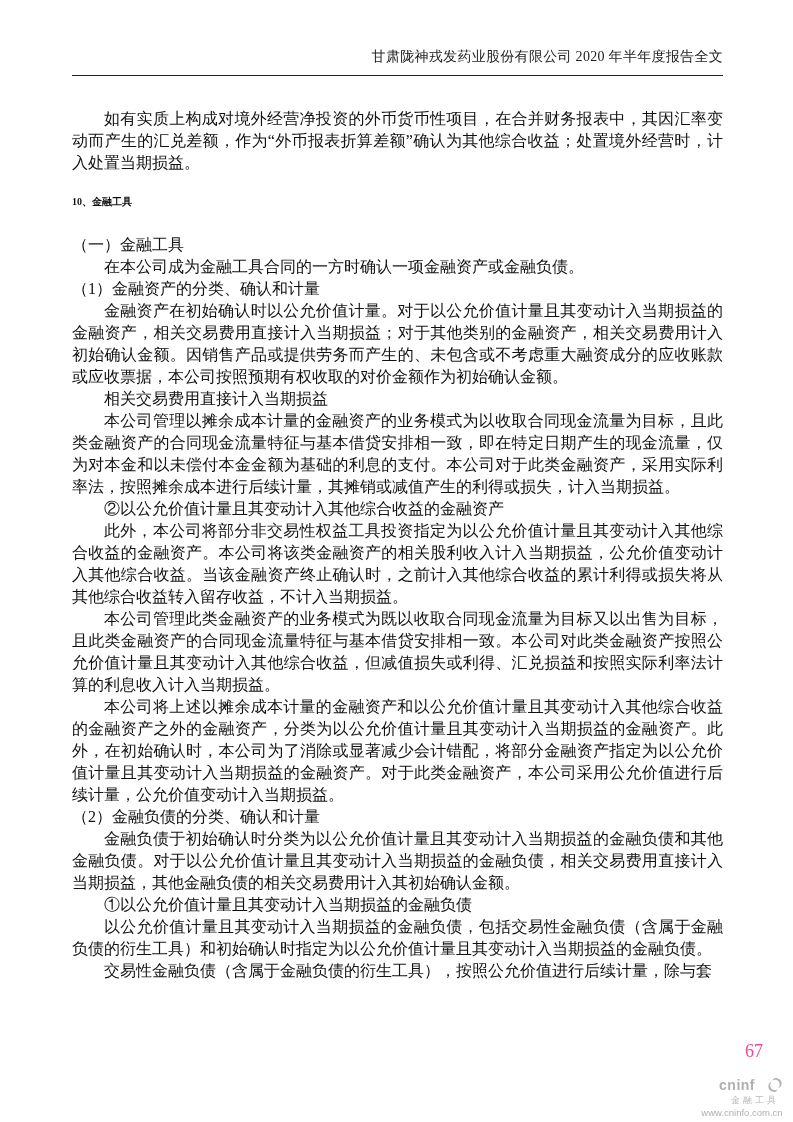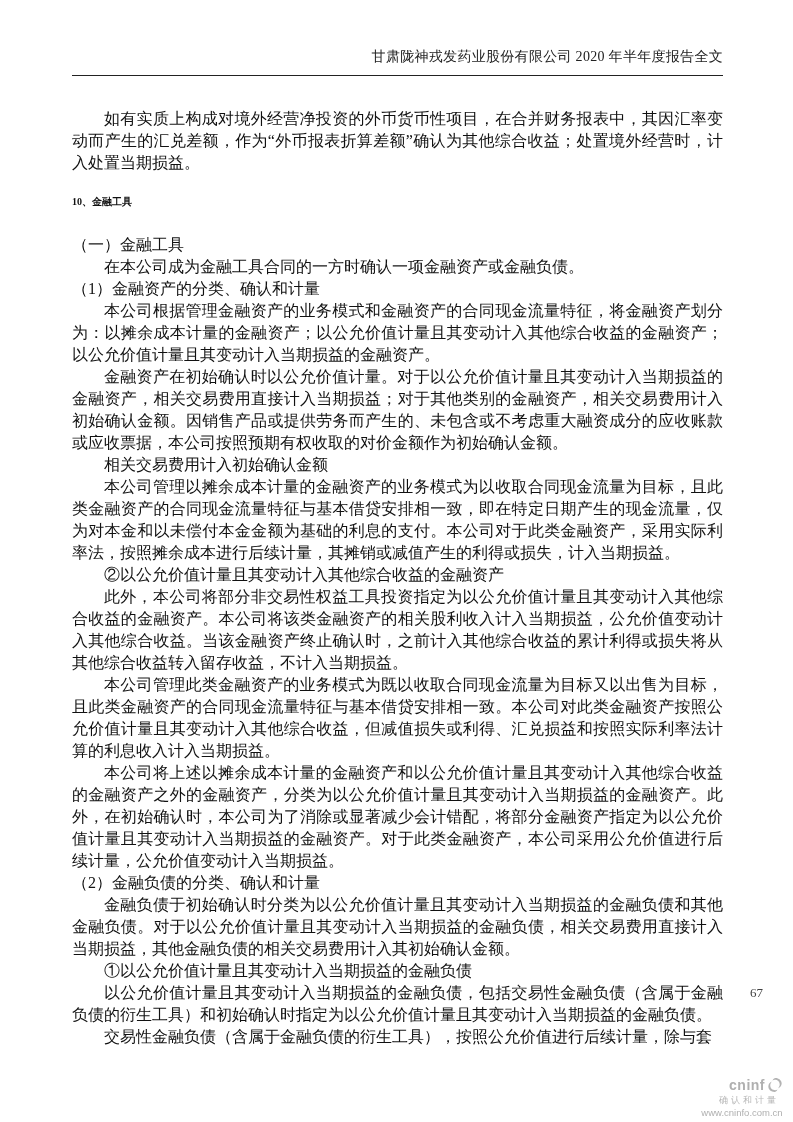--- a/index.html
+++ b/index.html
@@ -48,40 +48,40 @@
   .content p.section-heading {
     font-weight: bold;
     font-size: 10px;
     line-height: 18px;
     margin: 19px 0 23px 0;
     text-indent: 0;
     text-align: left;
   }
   .page-number {
     position: absolute;
-    top: 985px;
+    top: 1041px;
     right: 30px;
-    font-size: 13px;
-    color: #404040;
+    font-size: 18px;
+    color: #ec4899;
   }
   .logo {
     position: absolute;
     right: 4px;
     top: 1077px;
     width: 92px;
     text-align: right;
     color: #b3b3b3;
     font-family: "Liberation Sans", "DejaVu Sans", sans-serif;
     line-height: 1;
   }
   .logo-top {
     display: flex;
     align-items: center;
     justify-content: flex-end;
-    gap: 2px;
+    gap: 12px;
     margin-right: 6px;
   }
   .logo-brand {
     font-size: 14px;
     font-weight: bold;
     letter-spacing: 0.5px;
     color: #b0b0b0;
   }
   .logo-swirl { display: inline-block; }
   .logo-cn {
@@ -105,23 +105,22 @@
   <div class="header">
     <div class="header-title">甘肃陇神戎发药业股份有限公司 2020 年半年度报告全文</div>
   </div>
 
   <div class="content">
     <p class="indent">如有实质上构成对境外经营净投资的外币货币性项目，在合并财务报表中，其因汇率变动而产生的汇兑差额，作为“外币报表折算差额”确认为其他综合收益；处置境外经营时，计入处置当期损益。</p>
     <p class="section-heading">10、金融工具</p>
     <p class="label">（一）金融工具</p>
     <p class="indent">在本公司成为金融工具合同的一方时确认一项金融资产或金融负债。</p>
     <p class="label">（1）金融资产的分类、确认和计量</p>
-    <p class="indent">本公司根据管理金融资产的业务模式和金融资产的合同现金流量特征，将金融资产划分为：以摊余成本计量的金融资产；以公允价值计量且其变动计入其他综合收益的金融资产；以公允价值计量且其变动计入当期损益的金融资产。</p>
     <p class="indent">金融资产在初始确认时以公允价值计量。对于以公允价值计量且其变动计入当期损益的金融资产，相关交易费用直接计入当期损益；对于其他类别的金融资产，相关交易费用计入初始确认金额。因销售产品或提供劳务而产生的、未包含或不考虑重大融资成分的应收账款或应收票据，本公司按照预期有权收取的对价金额作为初始确认金额。</p>
-    <p class="indent">相关交易费用计入初始确认金额</p>
+    <p class="indent">相关交易费用直接计入当期损益</p>
     <p class="indent">本公司管理以摊余成本计量的金融资产的业务模式为以收取合同现金流量为目标，且此类金融资产的合同现金流量特征与基本借贷安排相一致，即在特定日期产生的现金流量，仅为对本金和以未偿付本金金额为基础的利息的支付。本公司对于此类金融资产，采用实际利率法，按照摊余成本进行后续计量，其摊销或减值产生的利得或损失，计入当期损益。</p>
     <p class="indent">②以公允价值计量且其变动计入其他综合收益的金融资产</p>
     <p class="indent">此外，本公司将部分非交易性权益工具投资指定为以公允价值计量且其变动计入其他综合收益的金融资产。本公司将该类金融资产的相关股利收入计入当期损益，公允价值变动计入其他综合收益。当该金融资产终止确认时，之前计入其他综合收益的累计利得或损失将从其他综合收益转入留存收益，不计入当期损益。</p>
     <p class="indent">本公司管理此类金融资产的业务模式为既以收取合同现金流量为目标又以出售为目标，且此类金融资产的合同现金流量特征与基本借贷安排相一致。本公司对此类金融资产按照公允价值计量且其变动计入其他综合收益，但减值损失或利得、汇兑损益和按照实际利率法计算的利息收入计入当期损益。</p>
     <p class="indent">本公司将上述以摊余成本计量的金融资产和以公允价值计量且其变动计入其他综合收益的金融资产之外的金融资产，分类为以公允价值计量且其变动计入当期损益的金融资产。此外，在初始确认时，本公司为了消除或显著减少会计错配，将部分金融资产指定为以公允价值计量且其变动计入当期损益的金融资产。对于此类金融资产，本公司采用公允价值进行后续计量，公允价值变动计入当期损益。</p>
     <p class="label">（2）金融负债的分类、确认和计量</p>
     <p class="indent">金融负债于初始确认时分类为以公允价值计量且其变动计入当期损益的金融负债和其他金融负债。对于以公允价值计量且其变动计入当期损益的金融负债，相关交易费用直接计入当期损益，其他金融负债的相关交易费用计入其初始确认金额。</p>
     <p class="indent">①以公允价值计量且其变动计入当期损益的金融负债</p>
     <p class="indent">以公允价值计量且其变动计入当期损益的金融负债，包括交易性金融负债（含属于金融负债的衍生工具）和初始确认时指定为以公允价值计量且其变动计入当期损益的金融负债。</p>
     <p class="indent">交易性金融负债（含属于金融负债的衍生工具），按照公允价值进行后续计量，除与套</p>
@@ -130,17 +129,17 @@
   <div class="page-number">67</div>
 
   <div class="logo">
     <div class="logo-top">
       <span class="logo-brand">cninf</span>
       <svg class="logo-swirl" width="16" height="16" viewBox="0 0 24 24" fill="#b3b3b3" xmlns="http://www.w3.org/2000/svg">
         <path d="M12.6 1.6c5.2 0 9.4 3.6 9.4 8.2 0 3.4-2.3 6.2-5.6 7.3 1.7-1.6 2.7-3.6 2.7-5.8 0-4.2-3.3-7-7.3-7-1.3 0-2.5.3-3.6.8 1.1-2.1 2.7-3.5 4.4-3.5z"></path>
         <path d="M11.4 22.4c-5.2 0-9.4-3.6-9.4-8.2 0-3.4 2.3-6.2 5.6-7.3-1.7 1.6-2.7 3.6-2.7 5.8 0 4.2 3.3 7 7.3 7 1.3 0 2.5-.3 3.6-.8-1.1 2.1-2.7 3.5-4.4 3.5z"></path>
       </svg>
     </div>
-    <div class="logo-cn">确认和计量</div>
+    <div class="logo-cn">金融工具</div>
     <div class="logo-url">www.cninfo.com.cn</div>
   </div>
 
 </div>
 
 </body></html>

